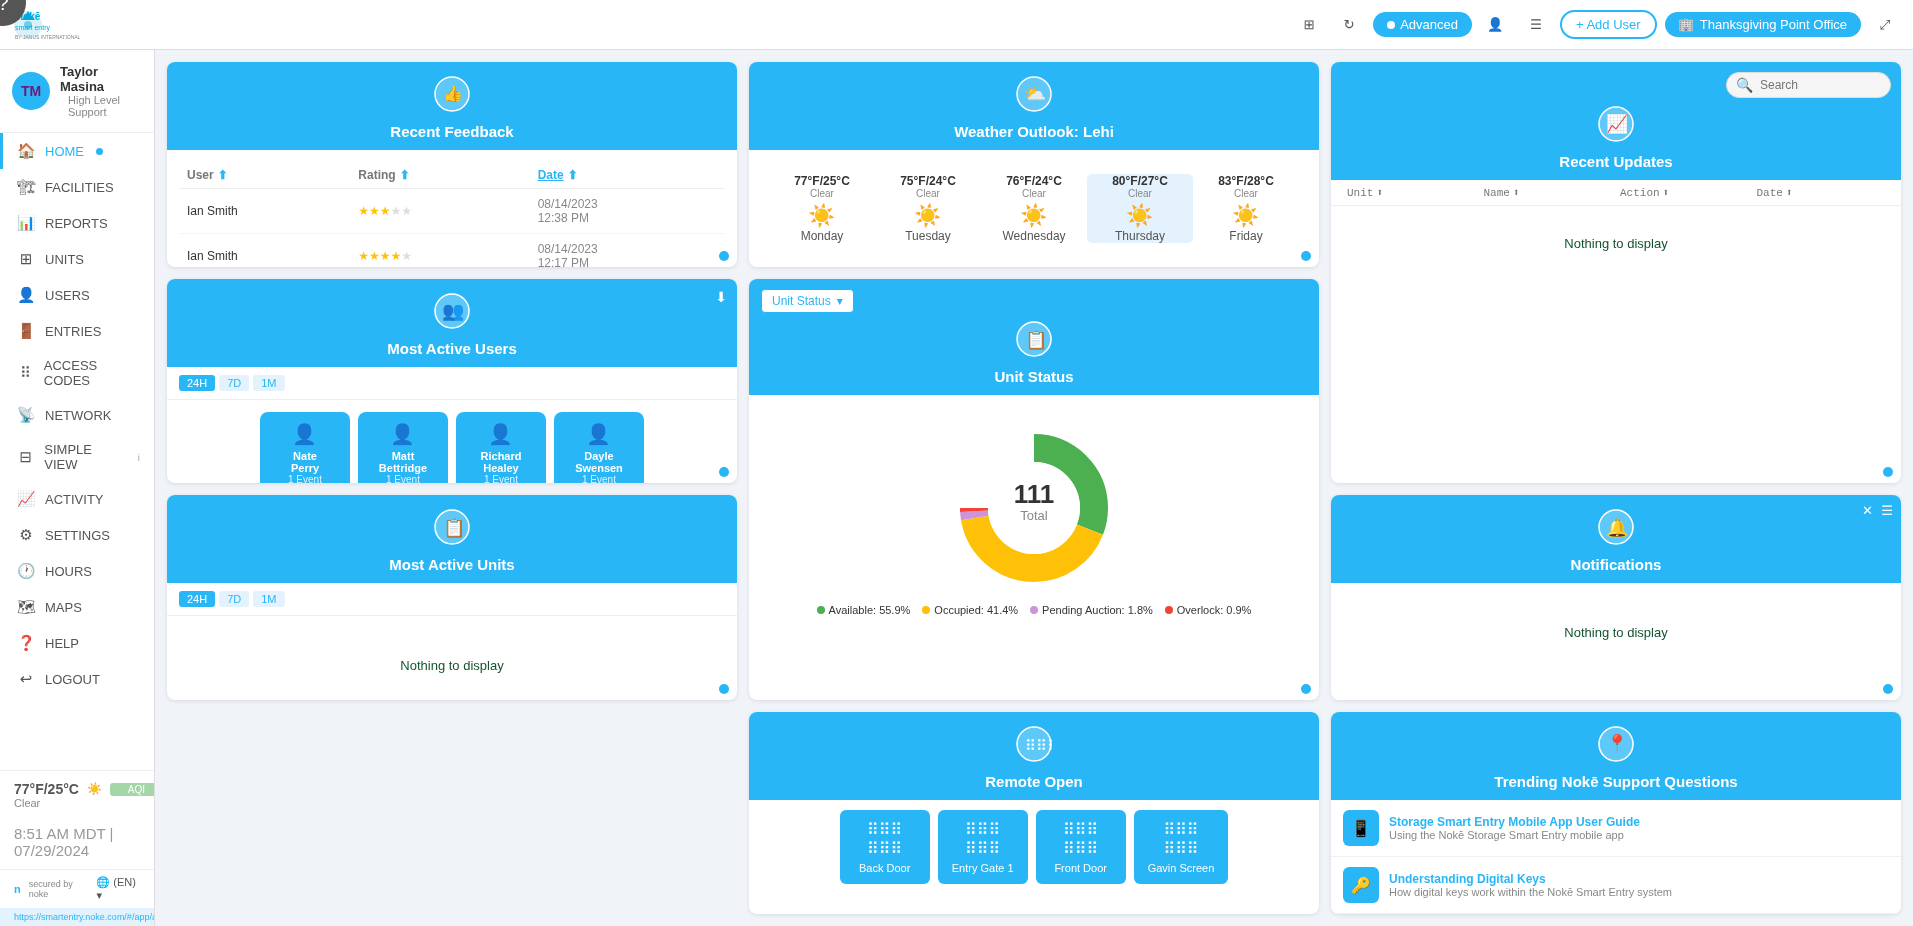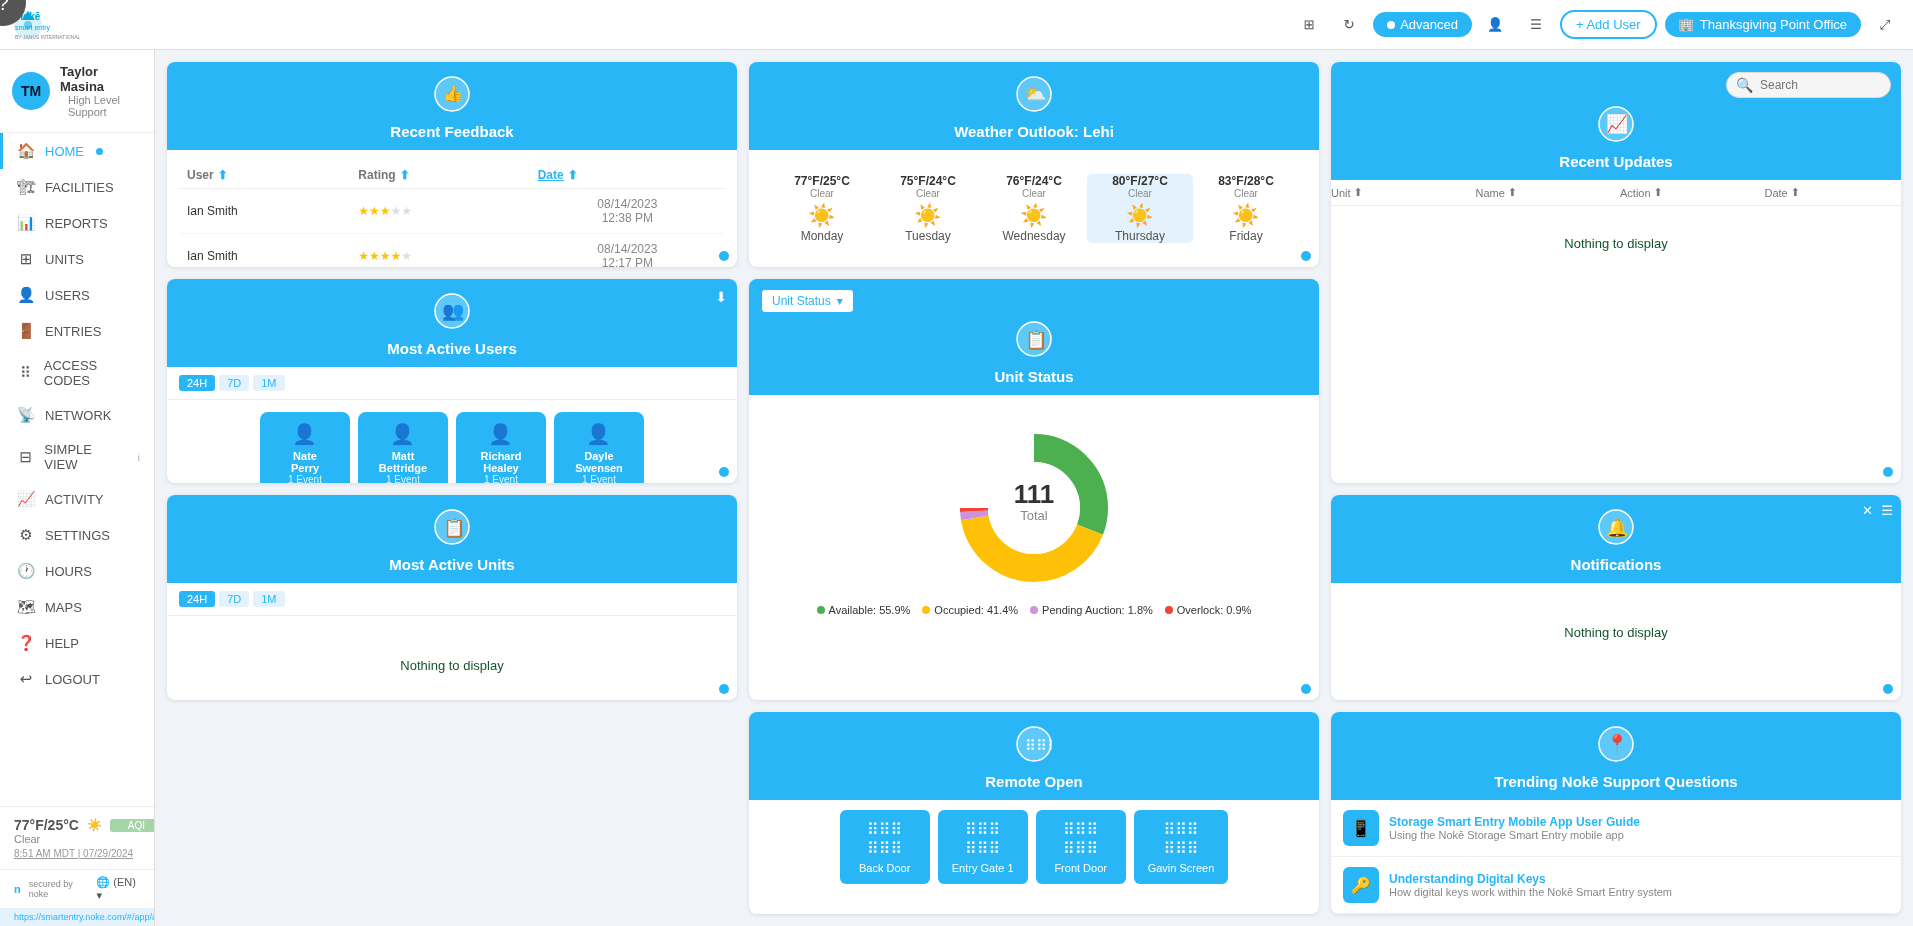--- a/index.html
+++ b/index.html
@@ -50,21 +50,21 @@
       flex-direction: column;
       overflow-y: auto;
     }
     .user-section {
       padding: 14px 12px;
       display: flex; align-items: center; gap: 10px;
       border-bottom: 1px solid #eee;
     }
     .avatar-circle {
       width: 38px; height: 38px; border-radius: 50%;
-      background: #29b6f6; color: #0f172a;
+      background: #29b6f6; color: #701a75;
       display: flex; align-items: center; justify-content: center;
       font-size: 14px; font-weight: bold; flex-shrink: 0;
     }
     .user-info-name { font-weight: 600; font-size: 13px; color: #333; }
     .user-info-role { font-size: 11px; color: #888; margin-left: 8px; }
     .nav-items { flex: 1; }
     .nav-item {
       display: flex; align-items: center; gap: 10px;
       padding: 9px 14px; cursor: pointer;
       color: #555; font-size: 13px;
@@ -78,21 +78,21 @@
     
     .sidebar-weather {
       padding: 10px 14px;
       border-top: 1px solid #eee;
       font-size: 12px; color: #555;
     }
     .sidebar-weather .temp { font-size: 14px; font-weight: 600; }
     .sidebar-weather .condition { color: #888; font-size: 11px; }
     .sidebar-weather-row { display: flex; align-items: center; gap: 8px; }
     .sidebar-weather .aqi { background: #a5d6a7; color: #fff; font-size: 10px; padding: 1px 18px; border-radius: 3px; }
-    .sidebar-time { font-size: 10px; color: #999; margin-top: 3px; text-decoration: underline; }
+    .sidebar-time { font-size: 15px; color: #999; margin-top: 16px; }
     .sidebar-bottom-icons { display: flex; align-items: center; gap: 8px; padding: 6px 14px; border-top: 1px solid #eee; }
     .sidebar-url { font-size: 9px; color: #29b6f6; padding: 4px 14px; background: #e3f2fd; }
 
     
     .main {
       position: fixed;
       top: 50px; left: 155px; right: 0; bottom: 0;
       overflow-y: auto;
       padding: 12px;
       display: grid;
@@ -130,21 +130,21 @@
     }
     .card-body { padding: 12px; }
 
     
     .feedback-table { width: 100%; border-collapse: collapse; }
     .feedback-table th {
       text-align: left; font-size: 12px; color: #777;
       padding: 6px 8px; border-bottom: 1px solid #eee;
     }
     .feedback-table td { padding: 8px; font-size: 12px; border-bottom: 1px solid #f5f5f5; }
-    .feedback-date { font-size: 11px; color: #888; text-align: center; margin-top: 20px; }
+    .feedback-date { font-size: 11px; color: #888; text-align: left; margin-top: 20px; }
     .sort-icon { color: #29b6f6; }
     .th-with-icon { display: flex; align-items: center; gap: 4px; cursor: pointer; }
 
     
     .time-filter { display: flex; gap: 4px; }
     .time-btn {
       padding: 2px 8px; border: none; border-radius: 3px;
       cursor: pointer; font-size: 11px; background: #e3f2fd; color: #29b6f6;
     }
     .time-btn.active { background: #29b6f6; color: #fff; }
@@ -188,22 +188,22 @@
     .remote-btn {
       background: #29b6f6; color: #fff; border: none; border-radius: 6px;
       padding: 10px 14px; cursor: pointer; text-align: center; min-width: 90px;
       font-size: 11px;
     }
     .remote-btn-icon { font-size: 16px; margin-bottom: 4px; }
 
     
     .updates-header-row {
       display: flex; align-items: center; gap: 8px;
-      padding: 6px 0; border-bottom: 1px solid #eee;
-      font-size: 11px; color: #777;
+      padding: 6px 16px; border-bottom: 1px solid #eee;
+      font-size: 11px; color: #777; font-family: Liberation Mono, monospace;
     }
     .updates-col { flex: 1; display: flex; align-items: center; gap: 3px; cursor: pointer; }
     .nothing-display { color: #14532d; font-size: 13px; padding: 30px; text-align: center; }
     .notif-close { position: absolute; top: 8px; right: 28px; cursor: pointer; color: #fff; }
     .notif-settings { position: absolute; top: 8px; right: 8px; cursor: pointer; color: #fff; }
 
     
     .trending-item {
       display: flex; align-items: center; gap: 10px;
       padding: 10px 12px; border-bottom: 1px solid #f0f0f0;

